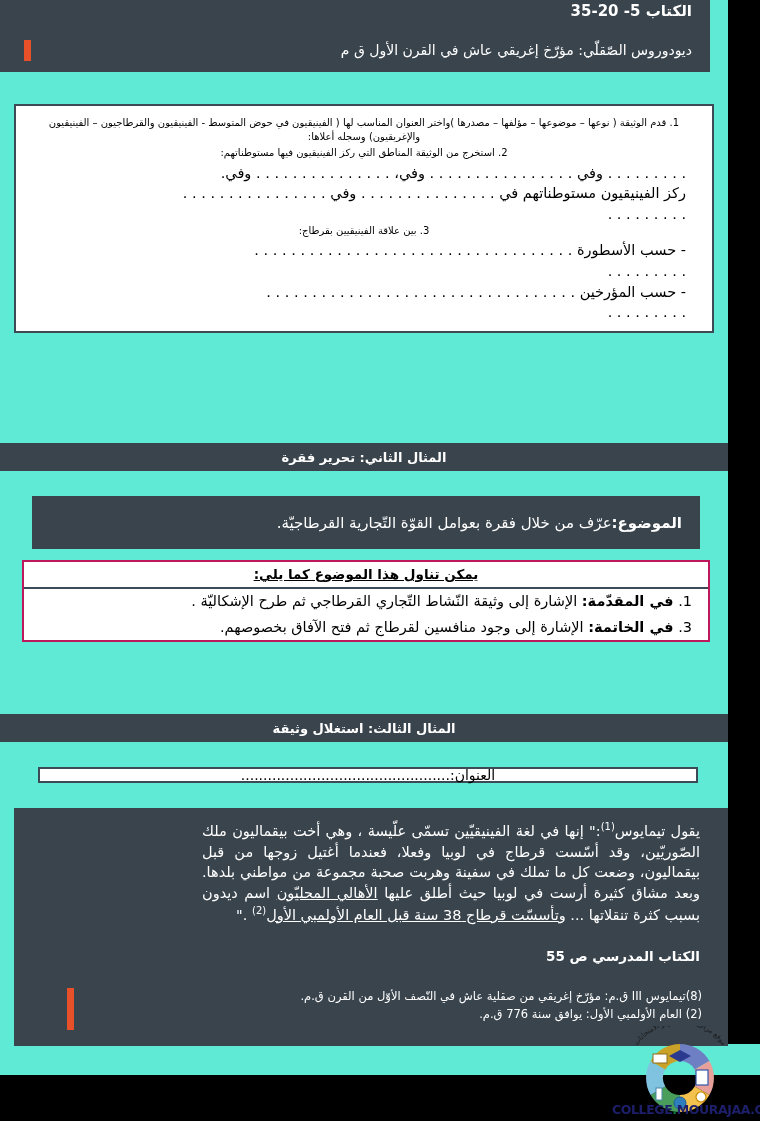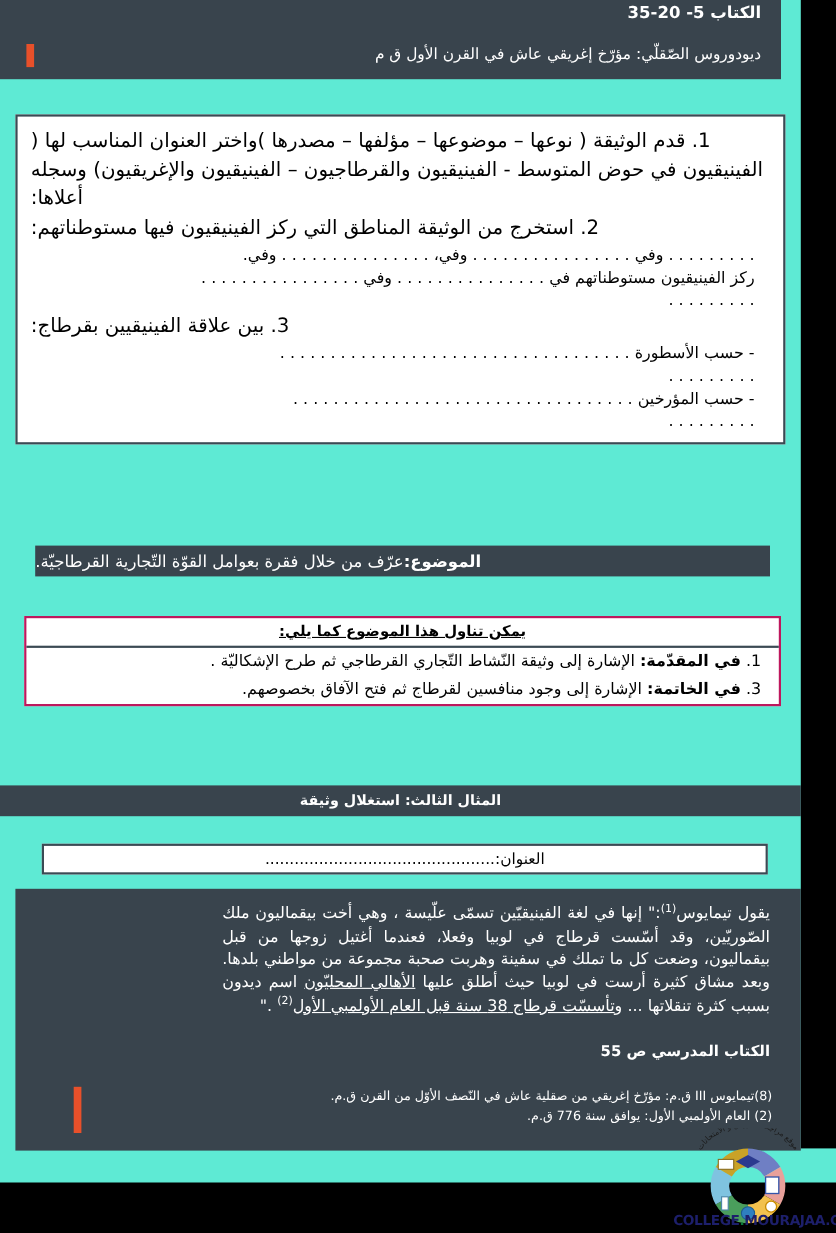--- a/index.html
+++ b/index.html
@@ -76,23 +76,23 @@
     top: 104px;
     left: 14px;
     width: 700px;
     box-sizing: border-box;
     border: 2px solid #3b4a54;
     background: #ffffff;
     padding: 10px 12px 8px 12px;
   }
   .q-item {
     direction: rtl;
-    text-align: left;
+    text-align: center;
     color: #000000;
-    font-size: 18px;
+    font-size: 10px;
     line-height: 1.42;
     margin-bottom: 2px;
   }
   .dots-line {
     direction: rtl;
     text-align: right;
     font-size: 14.5px;
     line-height: 1.42;
     color: #000;
     padding-right: 14px;
@@ -117,26 +117,26 @@
   }
   #banner-2 { top: 443px; }
   #banner-3 { top: 714px; }
 
   
   .subject-bar {
     position: absolute;
     top: 496px;
     left: 32px;
     width: 668px;
-    height: 28px;
+    height: 53px;
     background: #39444d;
     color: #ffffff;
     display: flex;
     align-items: center;
-    justify-content: flex-end;
+    justify-content: flex-start;
     padding-right: 18px;
     box-sizing: border-box;
     direction: rtl;
     font-size: 15px;
   }
   .subject-bar b { font-weight: bold; }
 
   
   .planbox {
     position: absolute;
@@ -167,21 +167,21 @@
   }
   .plan-item b { font-weight: bold; }
   .plan-item.center { text-align: center; }
 
   
   .titlebox {
     position: absolute;
     top: 767px;
     left: 38px;
     width: 660px;
-    height: 28px;
+    height: 16px;
     box-sizing: border-box;
     border: 2px solid #3b4a54;
     background: #fff;
     display: flex;
     align-items: center;
     justify-content: center;
     font-size: 14px;
     color: #000;
     direction: rtl;
   }
@@ -291,20 +291,21 @@
     <div class="dots-line">. . . . . . . . . وفي . . . . . . . . . . . . . . . . وفي، . . . . . . . . . . . . . . . وفي.</div>
     <div class="dots-line">ركز الفينيقيون مستوطناتهم في . . . . . . . . . . . . . . . وفي . . . . . . . . . . . . . . . .</div>
     <div class="dots-line">. . . . . . . . .</div>
     <div class="q-item">3. بين علاقة الفينيقيين بقرطاج:</div>
     <div class="dots-line">- حسب الأسطورة . . . . . . . . . . . . . . . . . . . . . . . . . . . . . . . . . . .</div>
     <div class="dots-line">. . . . . . . . .</div>
     <div class="dots-line">- حسب المؤرخين . . . . . . . . . . . . . . . . . . . . . . . . . . . . . . . . . .</div>
     <div class="dots-line">. . . . . . . . .</div>
   </div>
 
+  <div class="banner" id="banner-2">المثال الثاني: تحرير فقرة</div>
 
   <div class="subject-bar">
     <span><b>الموضوع:</b><span>عرّف من خلال فقرة بعوامل القوّة التّجارية القرطاجيّة.</span></span>
   </div>
 
   <div class="planbox">
     <div class="plan-head">يمكن تناول هذا الموضوع كما يلي:</div>
     <div class="plan-item">
       <span>1.</span>
       <b>في المقدّمة:</b>

